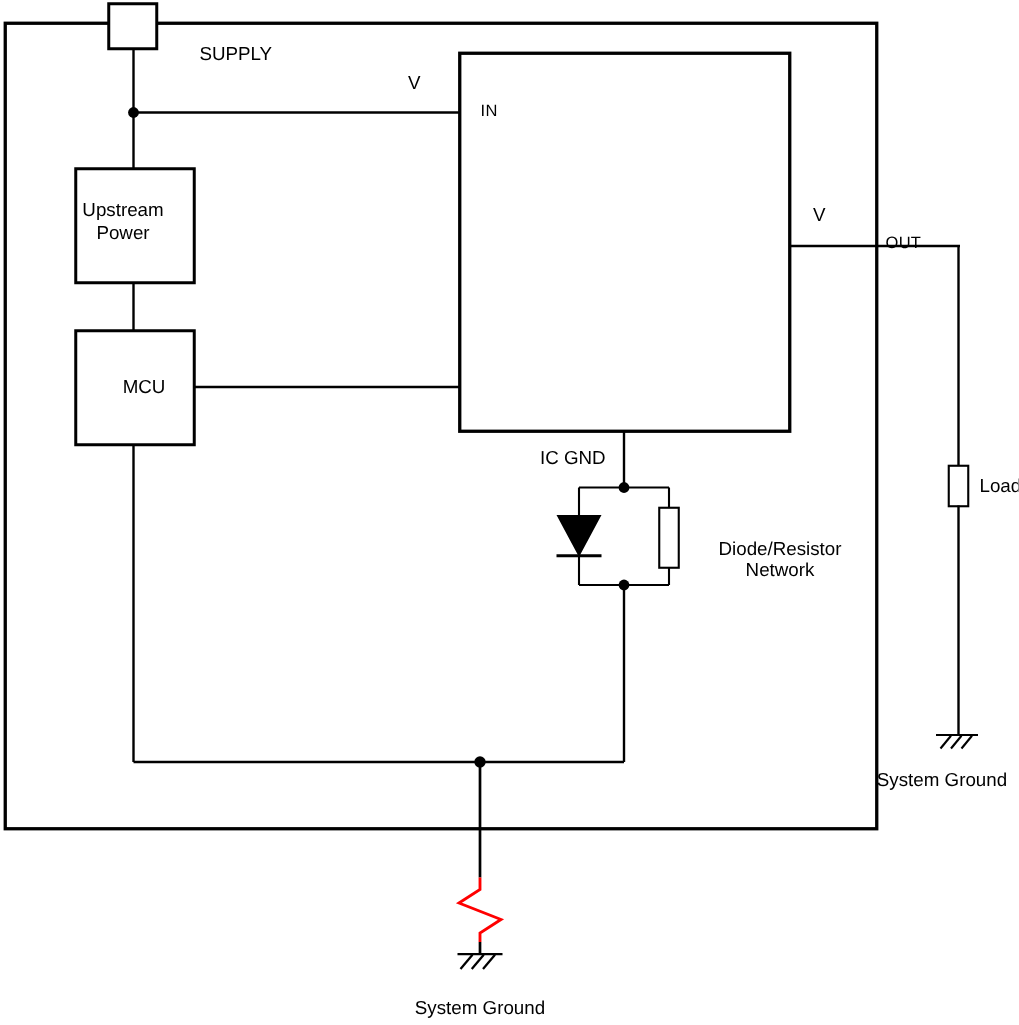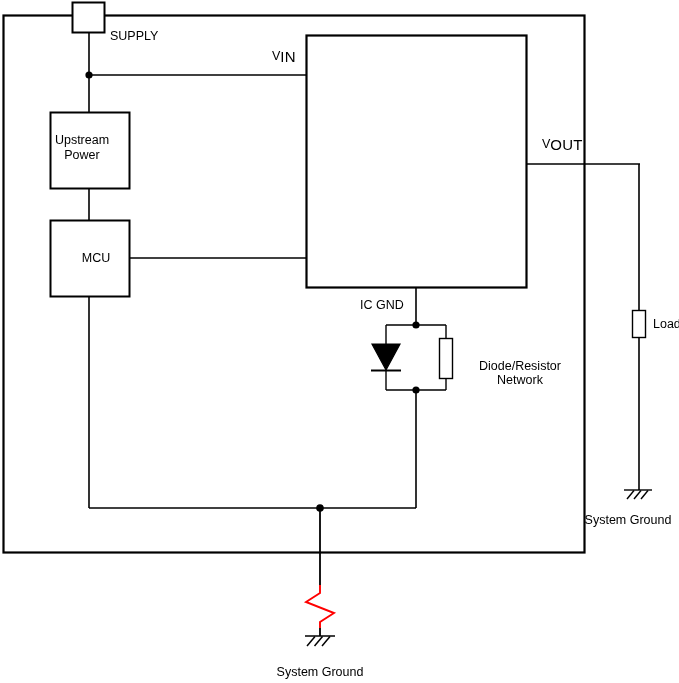--- a/index.html
+++ b/index.html
@@ -3,21 +3,21 @@
 <meta charset="utf-8">
 <style>
   html,body{margin:0;padding:0;background:#ffffff;}
   body{width:679px;height:683px;position:relative;overflow:hidden;
        font-family:"Liberation Sans","DejaVu Sans",sans-serif;color:#000;}
   #stage{position:absolute;left:0;top:0;width:679px;height:683px;}
   svg{position:absolute;left:0;top:0;width:679px;height:683px;}
   .lbl{position:absolute;font-size:12.5px;line-height:14px;color:#000;white-space:nowrap;}
   .lbl.c{text-align:center;}
   .lbl.red{color:#ff0000;}
-  .sub{font-size:15px;vertical-align:baseline;position:relative;top:2px;letter-spacing:.2px;}
+  .sub{font-size:11px;vertical-align:baseline;position:relative;top:18px;letter-spacing:.2px;margin-left:40px;}
   .boxlbl{position:absolute;text-align:center;font-size:12.5px;line-height:15px;}
   .biglbl{position:absolute;text-align:center;font-size:14.5px;line-height:19px;}
 </style>
 </head>
 <body>
 
 <div id="stage">
 
   <svg viewBox="0 0 679 683" xmlns="http://www.w3.org/2000/svg">
 
@@ -85,21 +85,21 @@
 
     <g stroke="#000000" stroke-width="1.5" fill="none">
       <line x1="305" y1="636" x2="335" y2="636"></line>
       <line x1="307" y1="646" x2="315" y2="636.5"></line>
       <line x1="314.5" y1="646" x2="322.5" y2="636.5"></line>
       <line x1="322" y1="646" x2="330" y2="636.5"></line>
     </g>
 
   </svg>
 
-  <div class="lbl" style="left:110px;top:29px;">SUPPLY</div>
+  <div class="lbl" style="left:133px;top:29px;">SUPPLY</div>
 
   <div class="lbl" style="left:272px;top:48px;">
     <span>V</span><span class="sub">IN</span>
   </div>
 
   <div class="lbl" style="left:542px;top:136px;">
     <span>V</span><span class="sub">OUT</span>
   </div>
 
   <div class="boxlbl" style="left:50px;top:133px;width:64px;">

